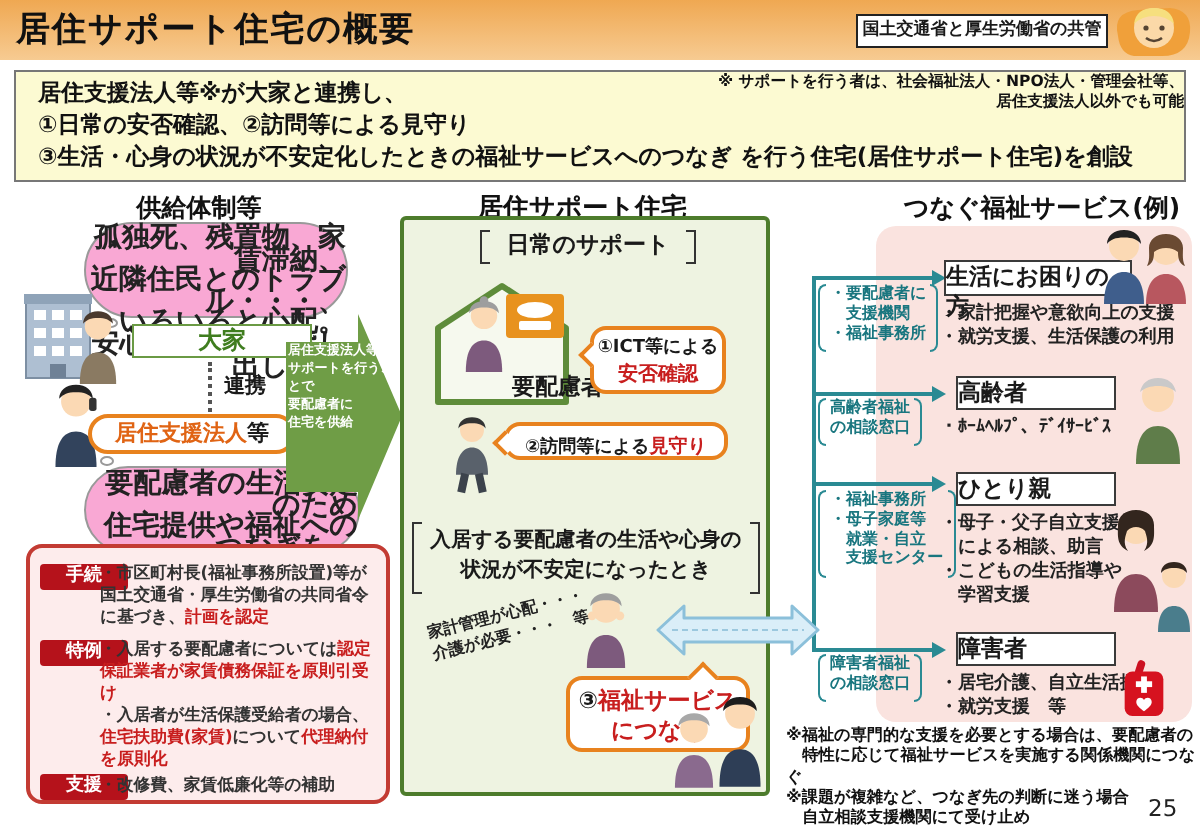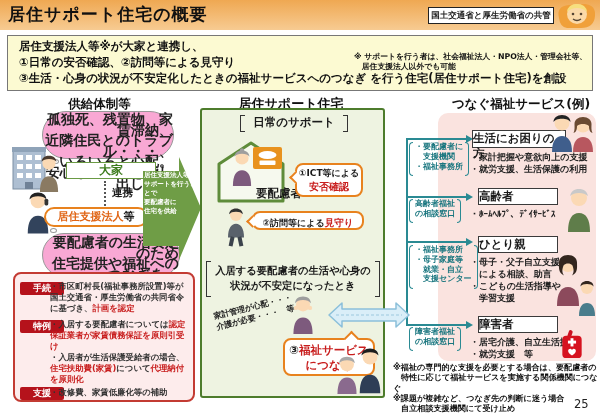--- a/index.html
+++ b/index.html
@@ -10,21 +10,21 @@
   .pre{white-space:pre-line;}
   .red{color:#c81e1e;}
   .orange-t{color:#e06414;}
   
   .hdr{position:absolute;left:0;top:0;width:600px;height:30px;background:linear-gradient(180deg,#efa852,#f6c araffe 0%);background:linear-gradient(180deg,#efa852,#f7cb92);}
   .hdr-title{position:absolute;left:8px;top:3px;font-size:17px;letter-spacing:1px;color:#111;}
   .hdr-badge{position:absolute;left:428px;top:7px;width:126px;height:17px;background:#fff;border:1.5px solid #222;font-size:8.5px;line-height:14px;text-align:center;}
   
   .summary{position:absolute;left:7px;top:35px;width:586px;height:56px;background:#fcfad2;border:1.3px solid #777;}
   .s-line{position:absolute;left:11px;font-size:11.5px;color:#111;}
-  .s-note{position:absolute;left:346px;top:16px;width:238px;font-size:7.8px;line-height:9.6px;color:#111;}
+  .s-note{position:absolute;left:346px;top:0;width:238px;font-size:7.8px;line-height:9.6px;color:#111;text-align:right;}
   
   .col-head{position:absolute;font-size:12.5px;text-align:center;color:#111;}
   
   .cloud{position:absolute;background:#f9a8d4;border:1.5px solid #999;border-radius:24px;font-size:14px;line-height:10.6px;text-align:right;color:#222;}
   .cloud-dot{position:absolute;background:#fff;border:1.2px solid #999;border-radius:50%;}
   
   .ooya{position:absolute;left:66px;top:162px;width:90px;height:17px;background:#fff;border:1.5px solid #6a9a44;color:#3f7d1f;font-size:12px;line-height:14px;text-align:center;}
   .dotline{position:absolute;left:104px;top:181px;height:25px;border-left:2px dotted #555;}
   .renkei{position:absolute;left:112px;top:186px;font-size:10.5px;}
   .supporter{position:absolute;left:44px;top:207px;width:104px;height:20px;background:#fff;border:2px solid #e8821e;border-radius:11px;font-size:11px;line-height:15px;text-align:center;}

